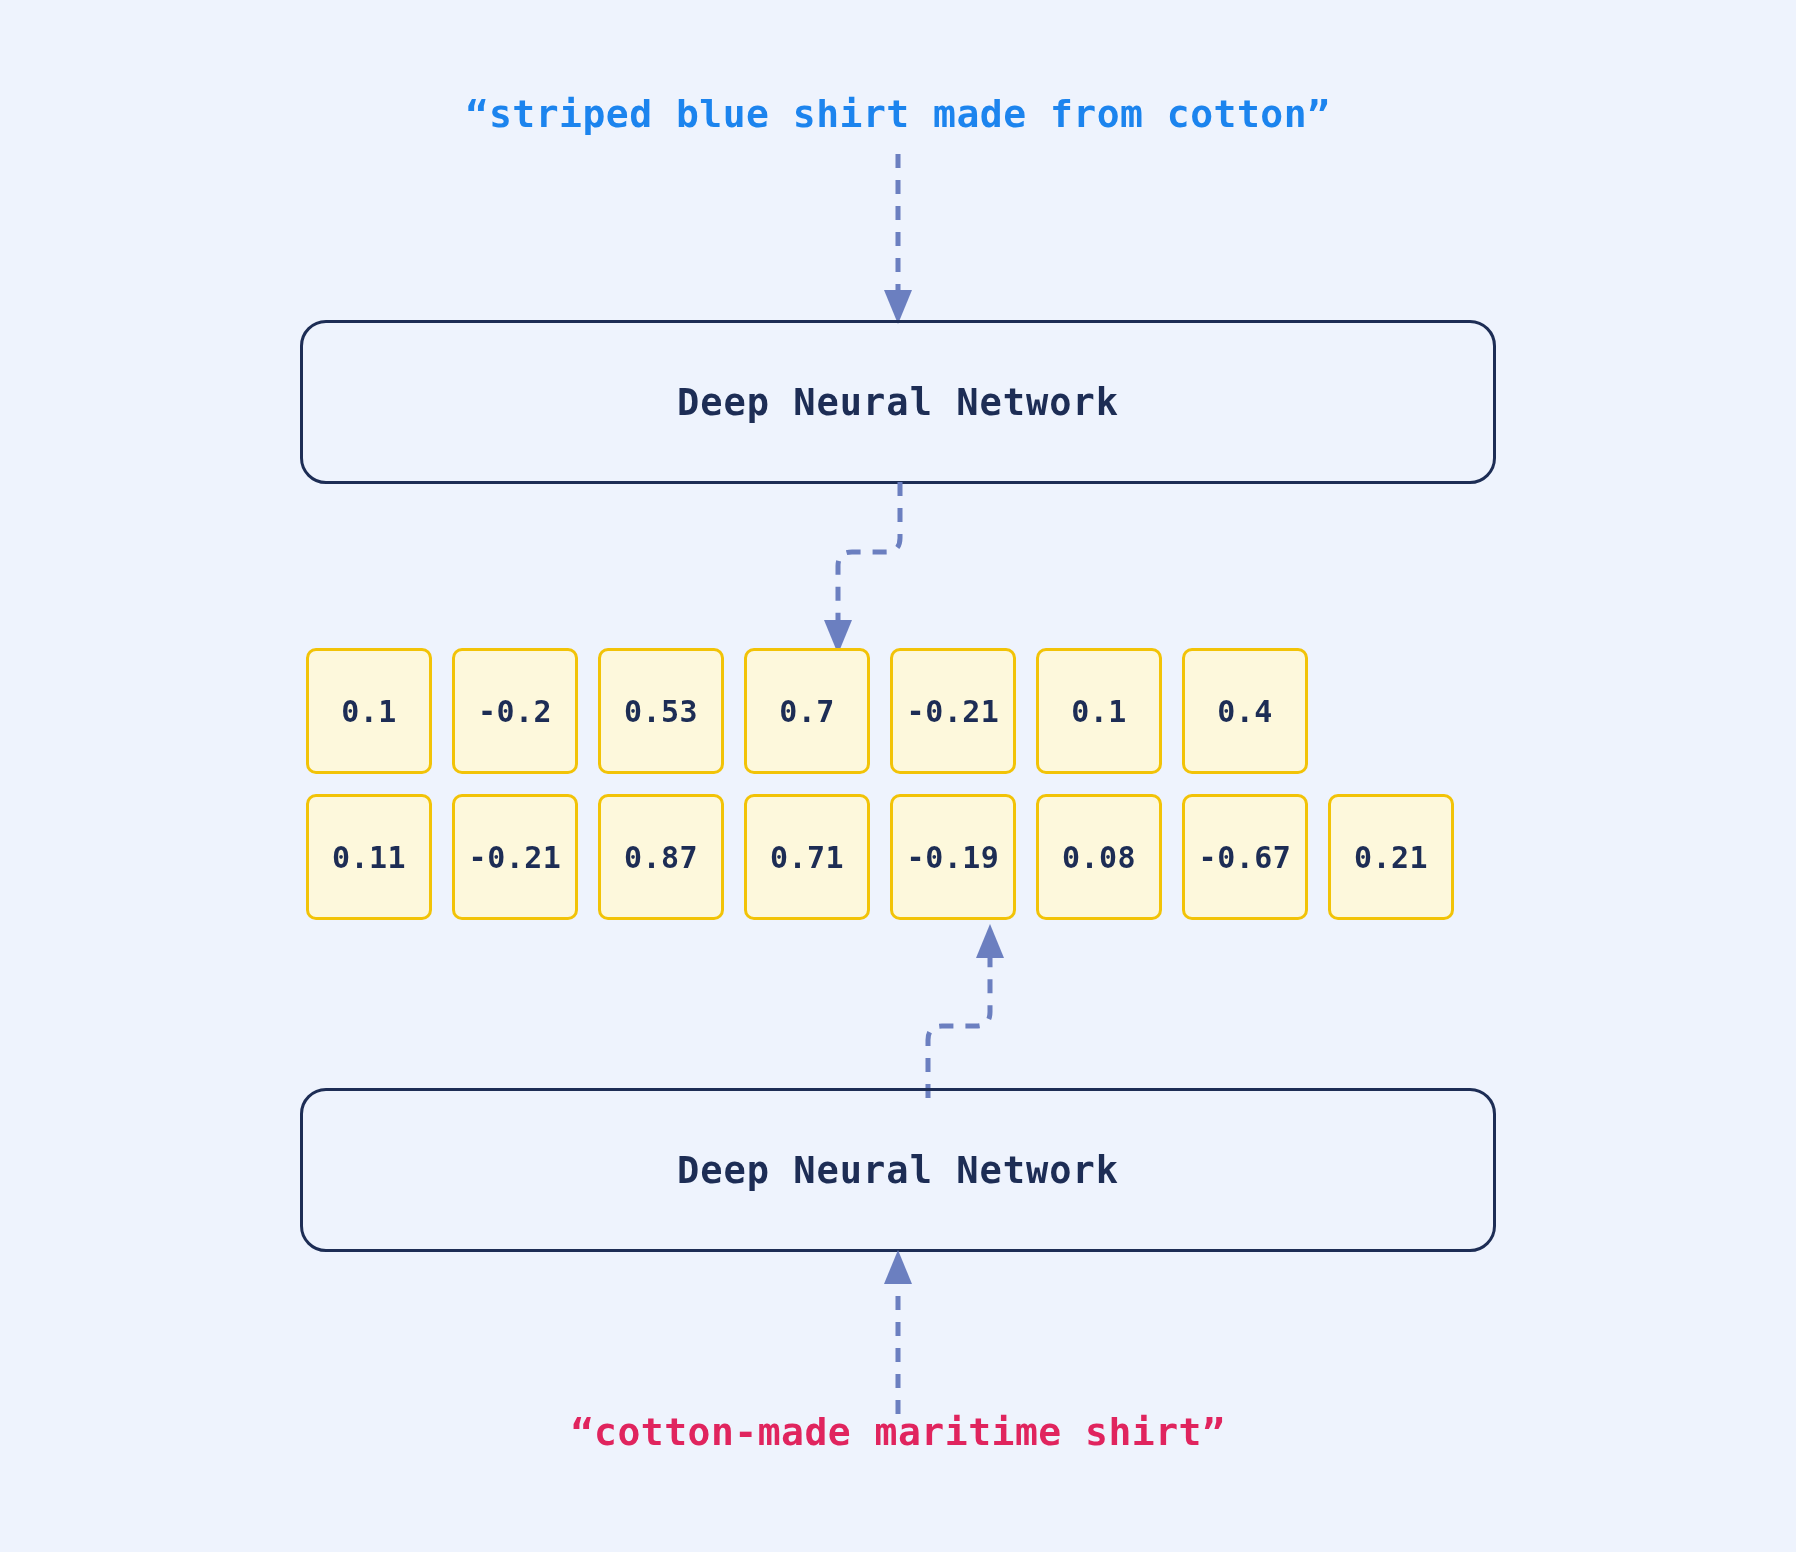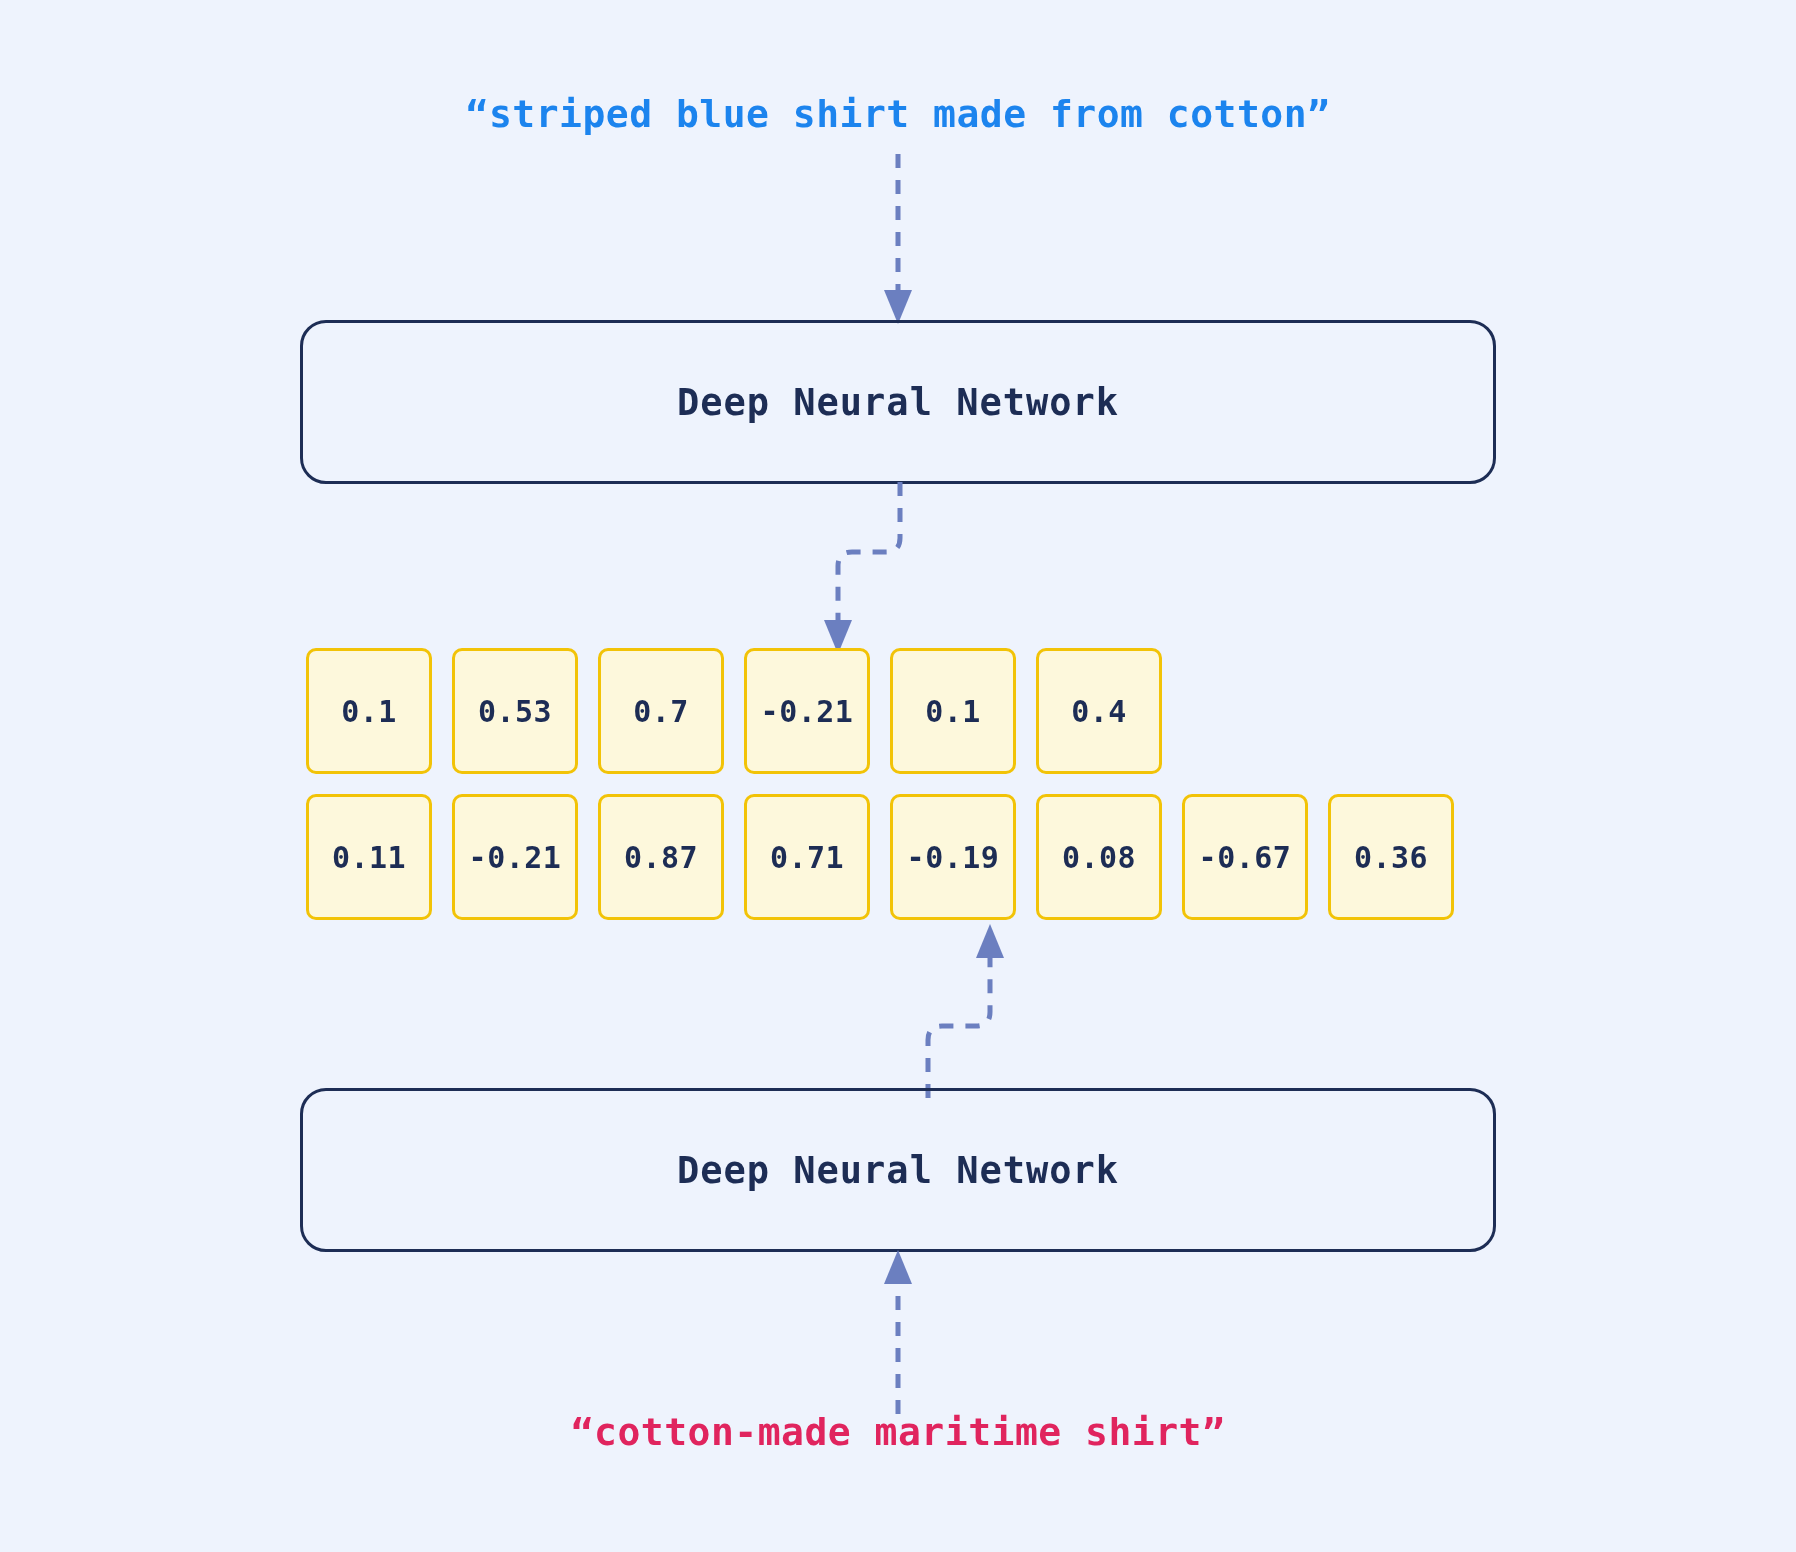--- a/index.html
+++ b/index.html
@@ -125,36 +125,37 @@
 
   <svg class="connector" id="connector-dnn-to-cells" viewBox="0 0 160 180">
     <path d="M110 2 L110 58 Q110 72 96 72 L62 72 Q48 72 48 86 L48 148" stroke="#6b7fc0" stroke-width="5" stroke-dasharray="14 12" fill="none" stroke-linecap="butt" stroke-linejoin="round"></path>
     <path d="M48 174 L34 140 L62 140 Z" fill="#6b7fc0"></path>
   </svg>
 
   <div class="cell-grid">
 
     <div class="cell-row">
       <div class="cell">0.1</div>
+      <div class="cell">-0.2</div>
       <div class="cell">0.53</div>
       <div class="cell">0.7</div>
       <div class="cell">-0.21</div>
       <div class="cell">0.1</div>
       <div class="cell">0.4</div>
     </div>
 
     <div class="cell-row">
       <div class="cell">0.11</div>
       <div class="cell">-0.21</div>
       <div class="cell">0.87</div>
       <div class="cell">0.71</div>
       <div class="cell">-0.19</div>
       <div class="cell">0.08</div>
       <div class="cell">-0.67</div>
-      <div class="cell">0.36</div>
+      <div class="cell">0.21</div>
     </div>
 
   </div>
 
   <svg class="connector" id="connector-cells-to-dnn" viewBox="0 0 160 180">
     <path d="M48 178 L48 120 Q48 106 62 106 L96 106 Q110 106 110 92 L110 32" stroke="#6b7fc0" stroke-width="5" stroke-dasharray="14 12" fill="none" stroke-linecap="butt" stroke-linejoin="round"></path>
     <path d="M110 4 L96 38 L124 38 Z" fill="#6b7fc0"></path>
   </svg>
 
   <div class="dnn-box" id="dnn-box-bottom">

